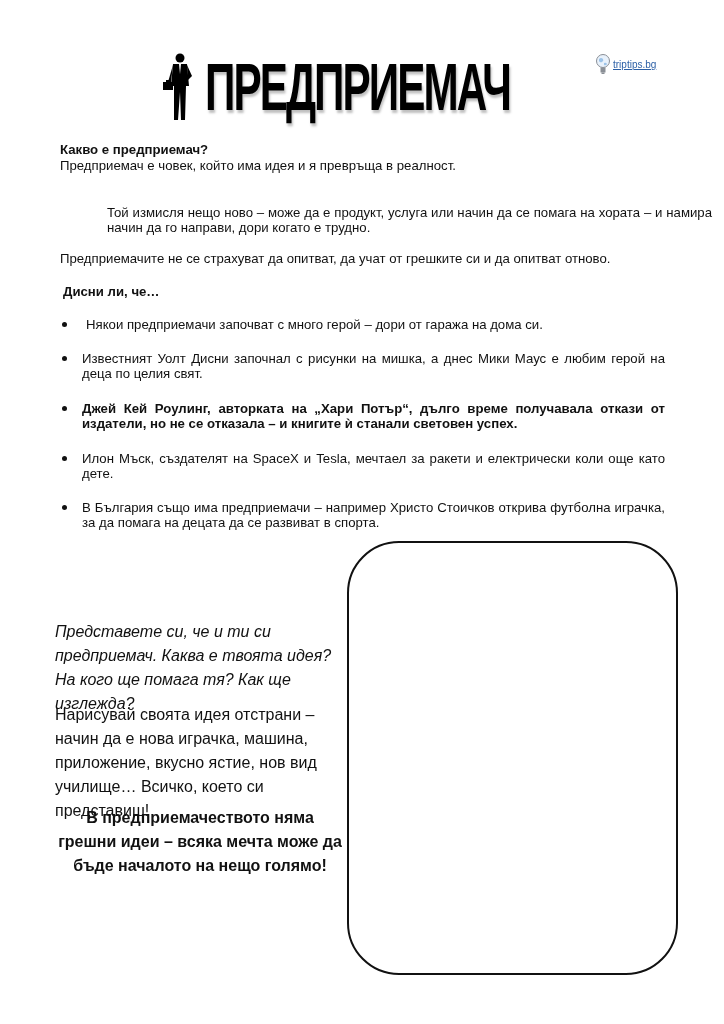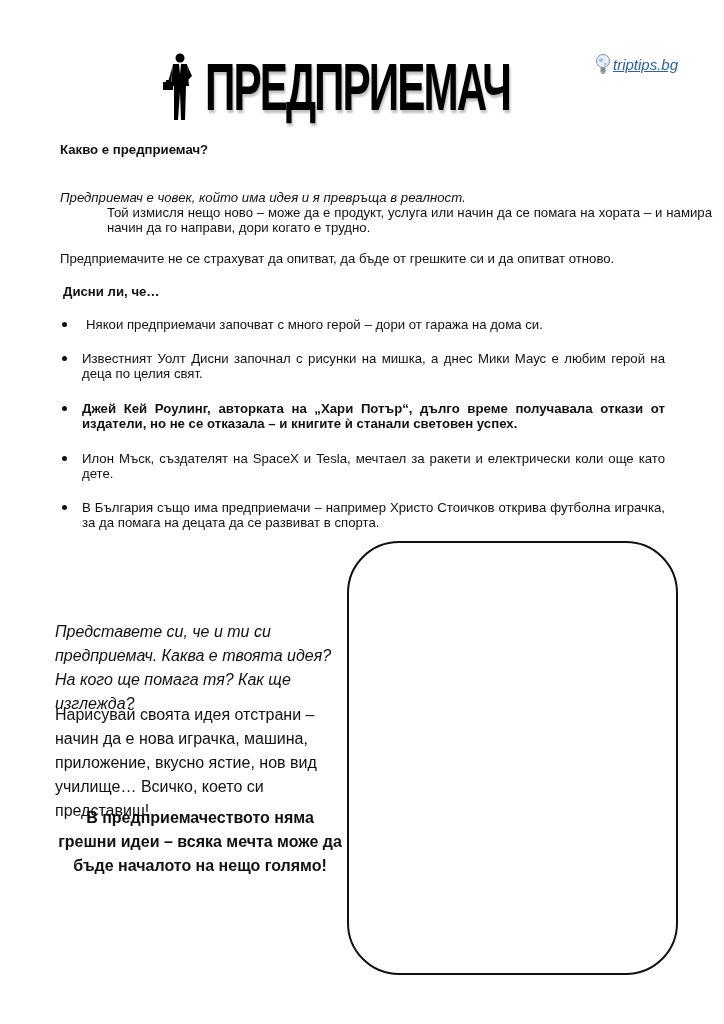--- a/index.html
+++ b/index.html
@@ -20,22 +20,22 @@
     color: #000;
     text-shadow: 2px 3px 3px rgba(0,0,0,0.25);
     white-space: nowrap;
   }
   .brand {
     position: absolute; left: 595px; top: 53px;
     display: flex; align-items: center; gap: 2px;
   }
   .bulb-icon { width: 16px; height: 22px; display: block; }
   .brand-link {
-    font-family: "Liberation Sans", sans-serif; font-size: 15px;
-    color: #2b5fa6; text-decoration: underline; cursor: pointer; font-style: italic;
+    font-family: "Liberation Sans", sans-serif; font-size: 10px;
+    color: #2b5fa6; text-decoration: underline; cursor: pointer;
   }
   .text { position: absolute; font-size: 13.2px; line-height: 15px; }
   .just { text-align: justify; }
   .h { font-weight: bold; }
   .bullet-dot {
     position: absolute; width: 5px; height: 5px; border-radius: 50%; background: #111;
   }
   .left-col { position: absolute; left: 55px; width: 290px; font-size: 16px; line-height: 24px; }
   .italic { font-style: italic; }
   .drawing-box {
@@ -65,23 +65,23 @@
     <circle cx="8" cy="8" r="6.5" fill="#e8f1fb" stroke="#8a8f96" stroke-width="1"></circle>
     <path d="M4 6 Q6 4 8 6 Q9 8 7 9 Q5 10 4 8 Z" fill="#9cc3e8"></path>
     <path d="M9 10 Q11 9 12 11 Q11 13 9 12 Z" fill="#9cc3e8"></path>
     <rect x="5.5" y="14.5" width="5" height="5" fill="#8a8f96"></rect>
     <rect x="6.5" y="19.5" width="3" height="1.5" fill="#8a8f96"></rect>
   </svg>
   <span class="brand-link">triptips.bg</span>
 </div>
 
 <div class="text h" style="left:60px; top:142px;">Какво е предприемач?</div>
-<div class="text" style="left:60px; top:190px; width:605px;font-style:italic;">Предприемач е човек, който има идея и я превръща в реалност.</div>
+<div class="text" style="left:60px; top:158px; width:605px;">Предприемач е човек, който има идея и я превръща в реалност.</div>
 <div class="text just" style="left:60px; top:205px; width:605px;margin-left:47px;">Той измисля нещо ново – може да е продукт, услуга или начин да се помага на хората – и намира начин да го направи, дори когато е трудно.</div>
-<div class="text" style="left:60px; top:251px; width:605px;">Предприемачите не се страхуват да опитват, да бъде от грешките си и да опитват отново.</div>
+<div class="text" style="left:60px; top:251px; width:605px;">Предприемачите не се страхуват да опитват, да учат от грешките си и да опитват отново.</div>
 
 <div class="text h" style="left:63px; top:284px;">Дисни ли, че…</div>
 
 <div>
   <div>
     <span class="bullet-dot" style="left:62px; top:322px;"></span>
     <div class="text" style="left:86px; top:317px; width:580px;">Някои предприемачи започват с много герой – дори от гаража на дома си.</div>
   </div>
   <div>
     <span class="bullet-dot" style="left:62px; top:356px;"></span>

